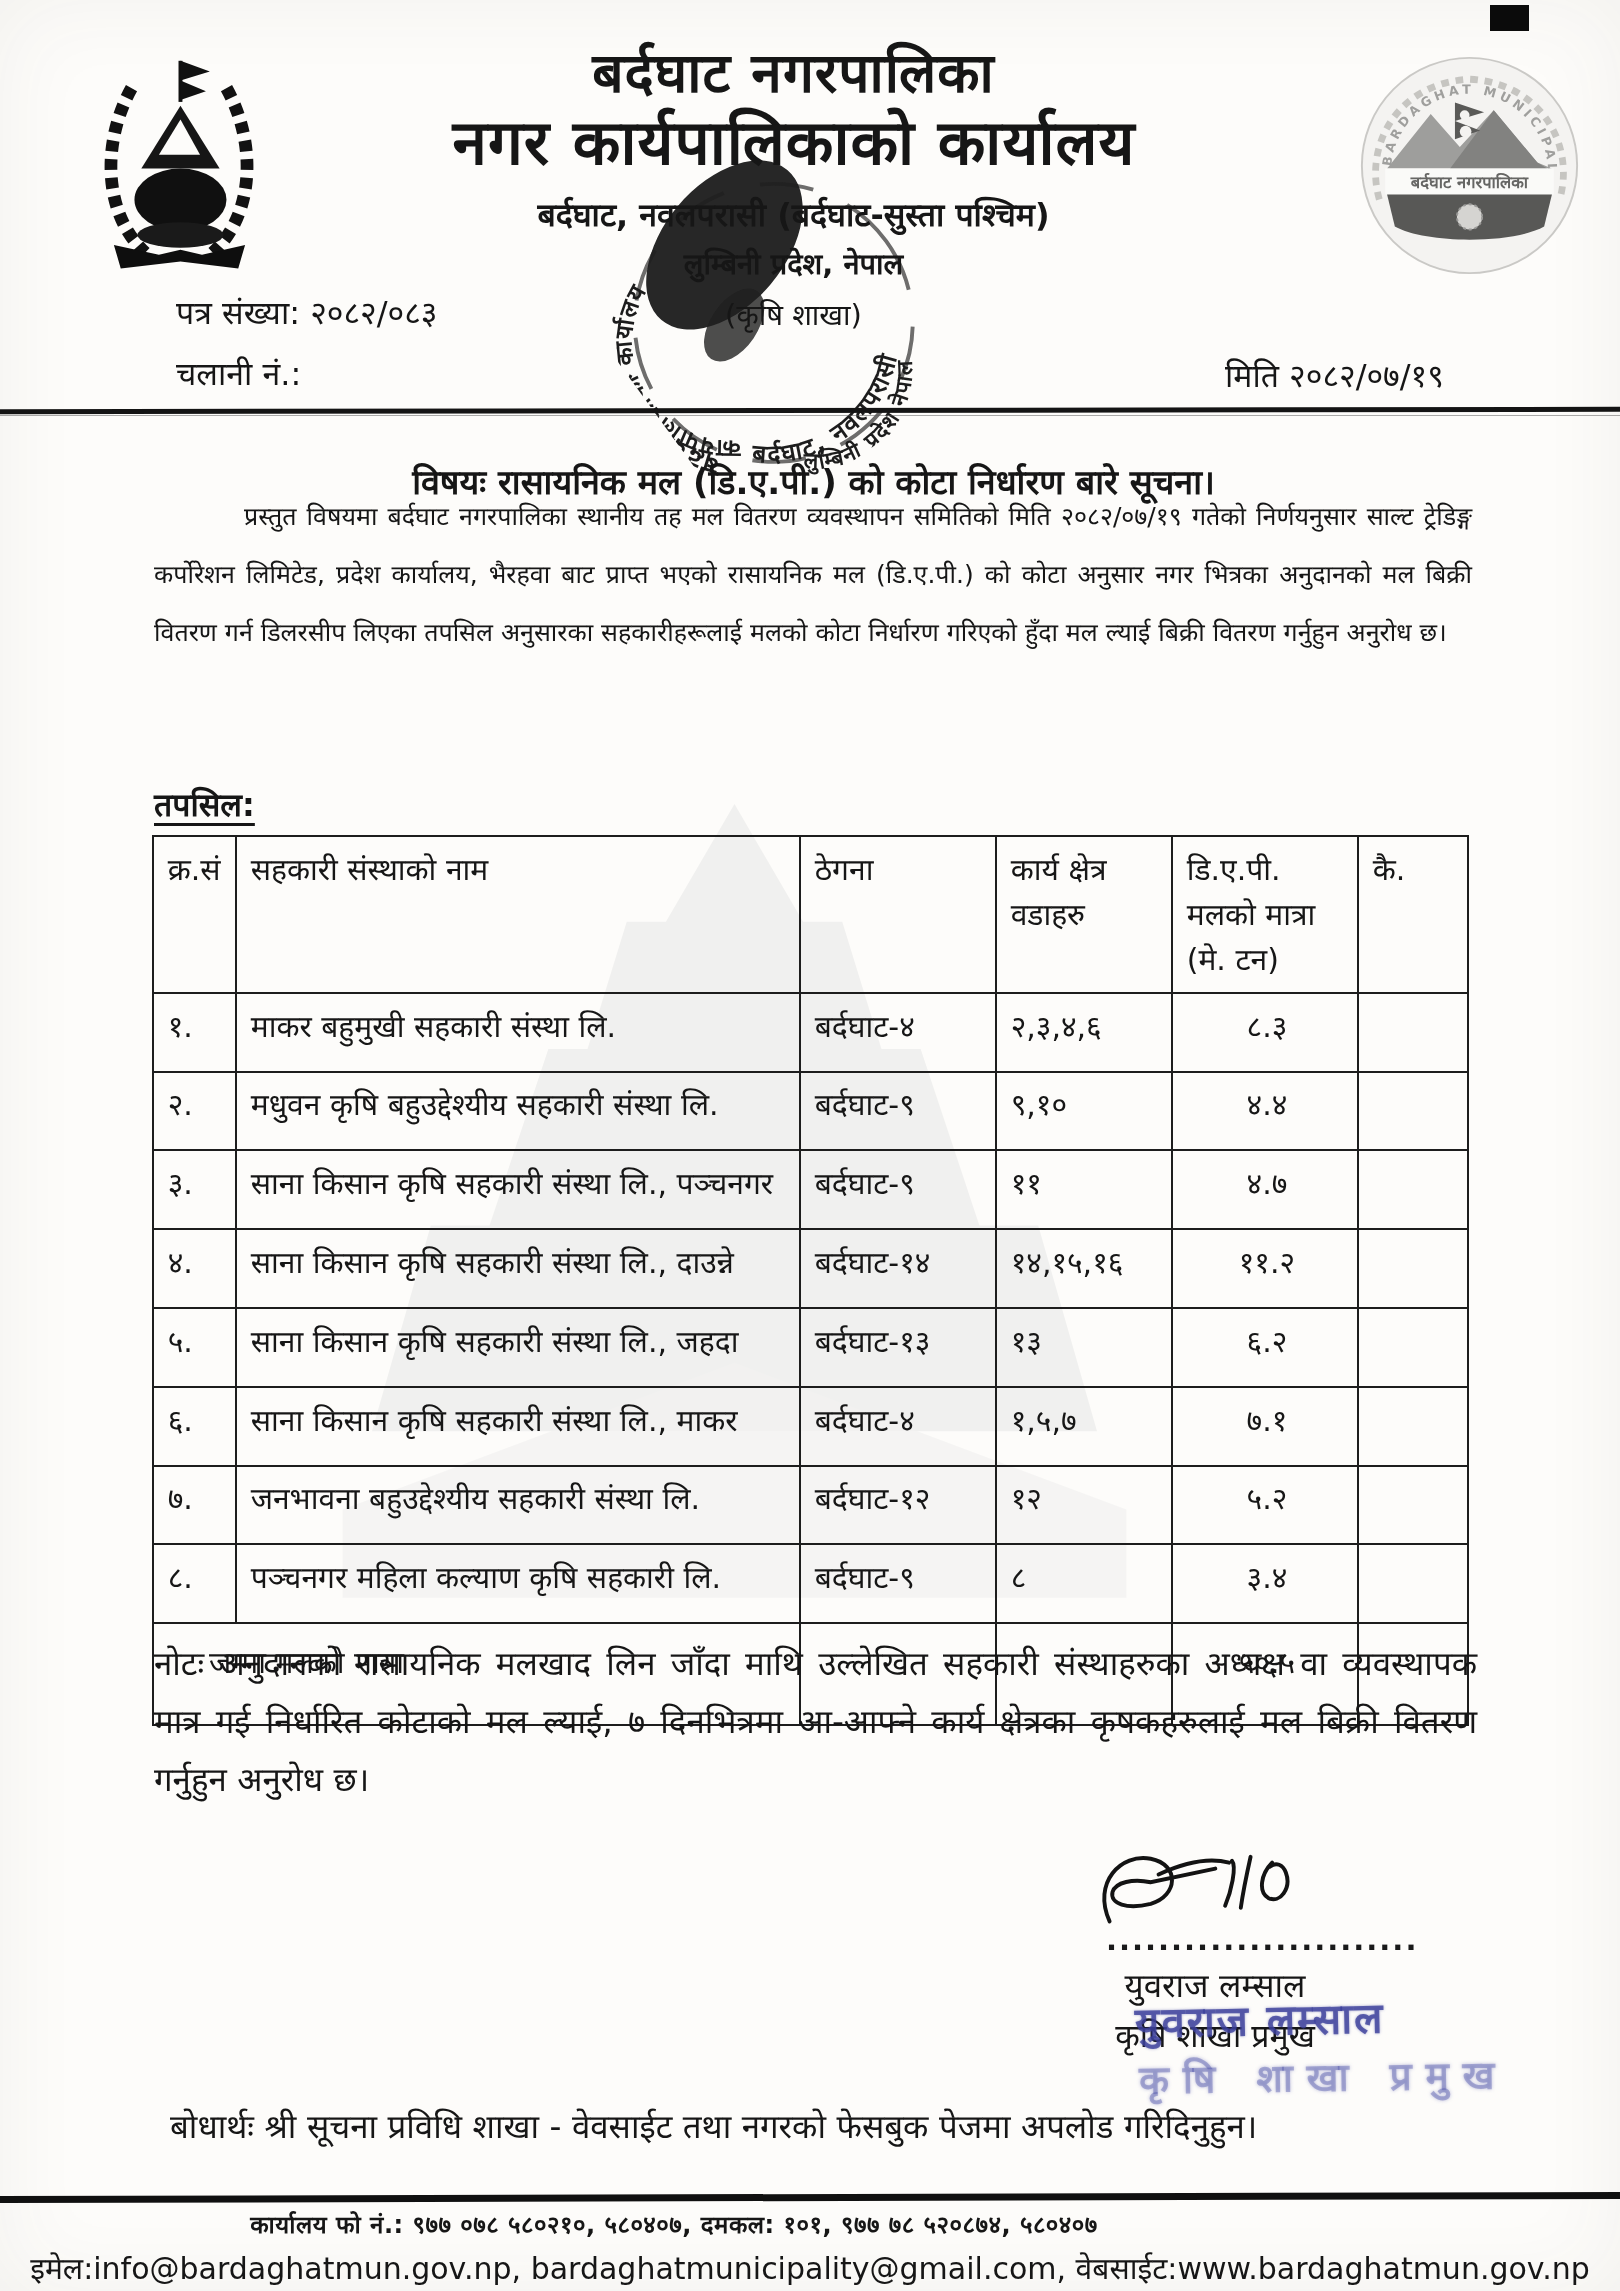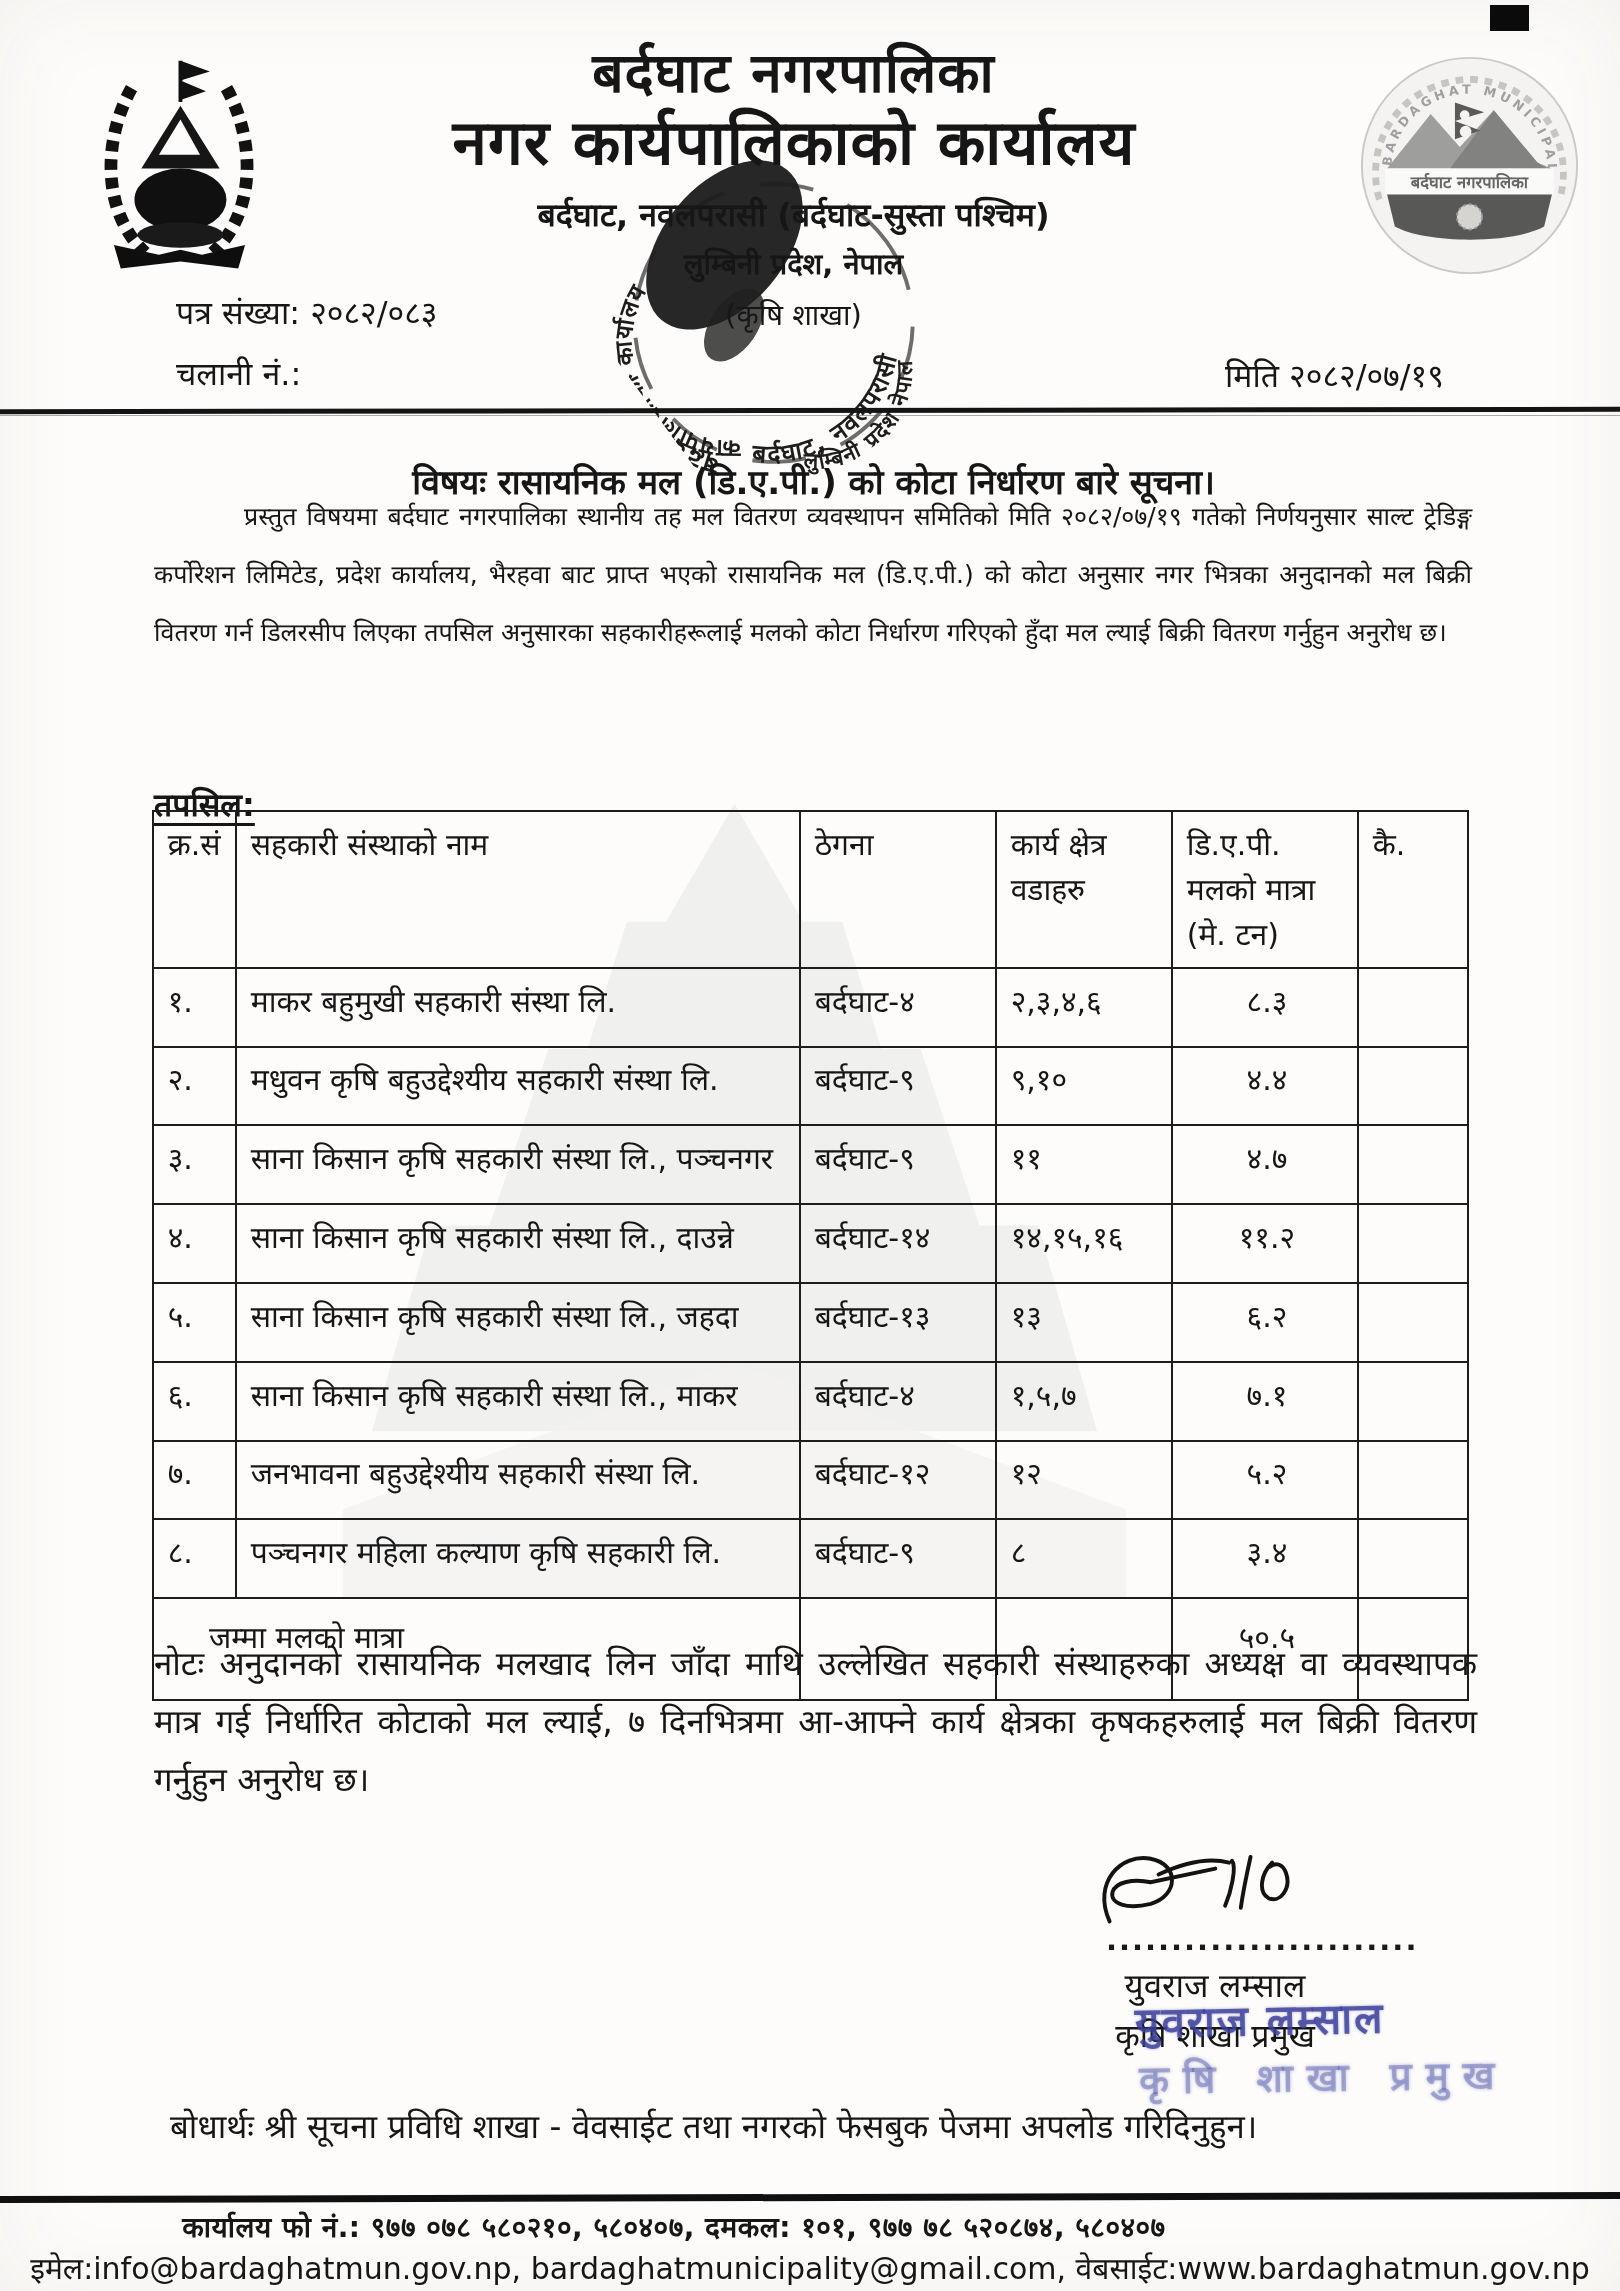--- a/index.html
+++ b/index.html
@@ -28,21 +28,21 @@
 
   .subject{left:157px;top:458px;width:1313px;font-size:34px;font-weight:700;text-align:center;}
 
   .bodypara{
     left:154px;top:488px;width:1318px;font-size:25px;line-height:58px;
     text-align:justify;text-indent:90px;
   }
   .tapsil{left:154px;top:782px;font-size:32px;font-weight:700;text-decoration:underline;text-underline-offset:6.9px;}
 
   
-  .quota-table{left:152px;top:810px;border-collapse:collapse;table-layout:fixed;background:transparent;}
+  .quota-table{left:152px;top:835px;border-collapse:collapse;table-layout:fixed;background:transparent;}
   .quota-table td,.quota-table th{
     border:2.5px solid #1d1d1d;vertical-align:top;font-size:30px;font-weight:400;
     text-align:left;padding:9.8px 9.8px 0 13.7px;line-height:45px;background:transparent;
   }
   .quota-table th{height:145px;}
   .quota-table td{height:67px;}
   .c-qty{text-align:center !important;}
   .total-row td{height:84px;padding-top:15.7px;}
   .total-label{padding-left:55px !important;margin-left:45px;}
 
@@ -60,21 +60,21 @@
   .stamp-blue2{
     left:1139px;top:2049px;font-size:39px;font-weight:700;white-space:nowrap;
     color:rgba(70,75,165,.38);letter-spacing:13.7px;transform:rotate(-0.8deg);
     text-shadow:0 0 3.9px rgba(70,75,165,.35);
   }
 
   .bodhartha{left:154px;top:2103px;width:1353px;font-size:33px;margin-left:16px;}
 
   
   .footrule{left:0;top:2194px;width:1620px;height:6.9px;background:#101010;transform:rotate(-0.15deg);}
-  .foot1{left:0;top:2207px;width:1348px;font-size:28px;font-weight:700;text-align:center;letter-spacing:0.5px;}
+  .foot1{left:0;top:2207px;width:1348px;font-size:24px;font-weight:700;text-align:center;letter-spacing:0.5px;}
   .foot2{left:0;top:2247px;width:1620px;font-size:30px;text-align:center;}
 
   .corner-mark{left:1490px;top:4.9px;width:39px;height:26.5px;background:#0b0b0b;}
 
   .round-stamp{left:623px;top:159px;width:298px;height:323px;transform:rotate(-36deg);opacity:.93;}
   .emblem{left:98px;top:51px;width:162px;height:235px;}
   .mun-logo{left:1358px;top:54px;width:223px;height:223px;opacity:.85;}
   .watermark{left:274px;top:804px;width:921px;height:833px;opacity:.10;}
 </style>
 </head>

